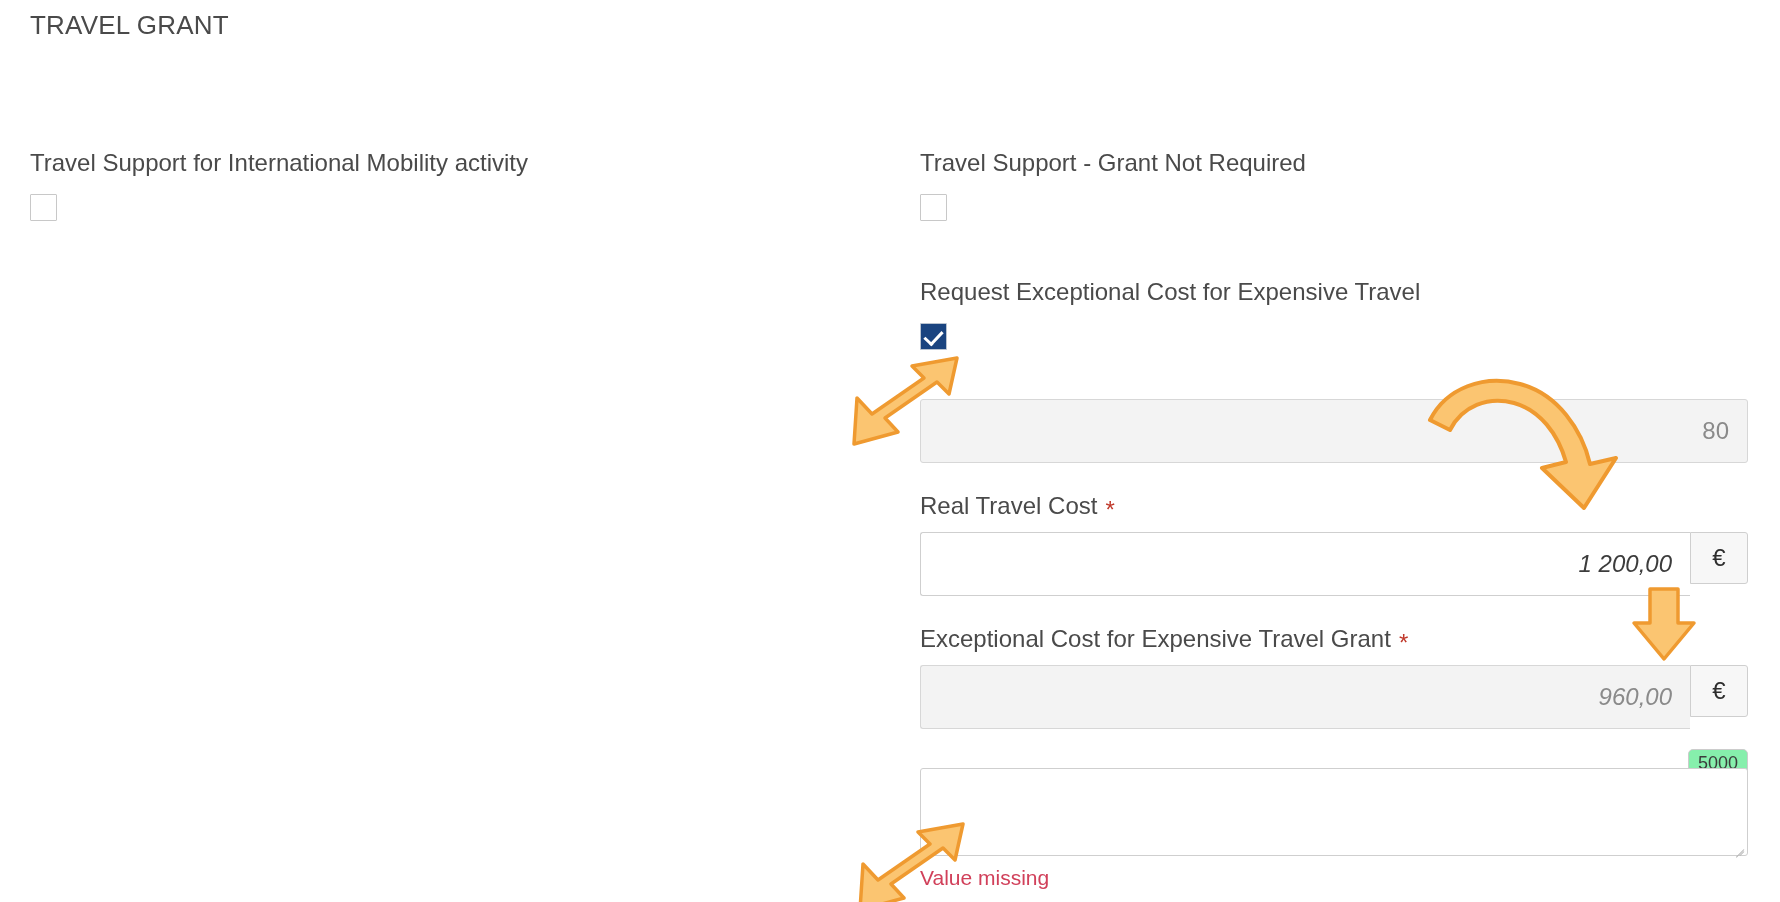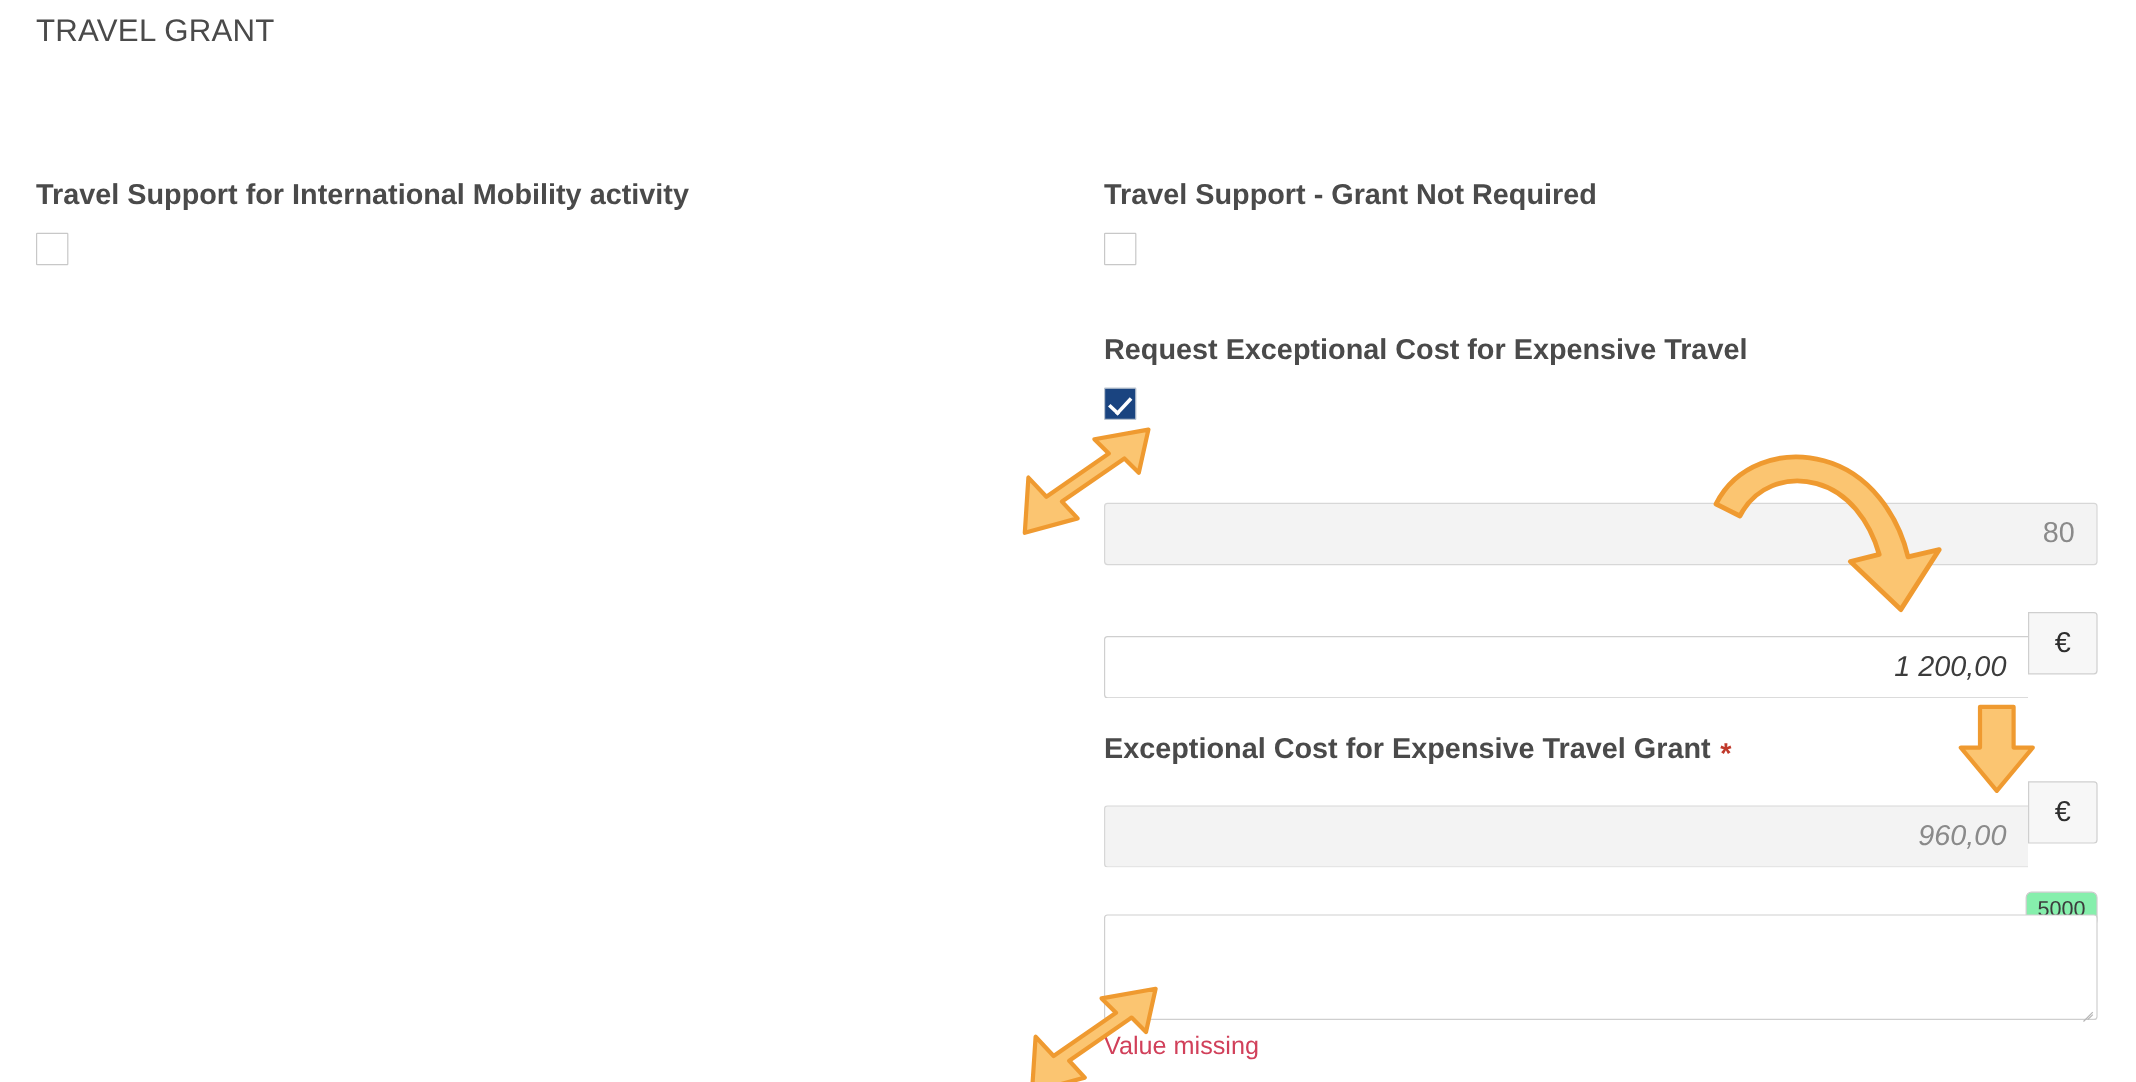--- a/index.html
+++ b/index.html
@@ -47,21 +47,21 @@
   }
 
   
   .field {
     margin-bottom: 0;
   }
   .field-label {
     font-size: 24px;
     color: #4a4a4a;
     line-height: 1.25;
-    font-weight: 700;
+    font-weight: 400;
     white-space: nowrap;
   }
   .req-star {
     color: #c0392b;
     font-size: 24px;
     margin-left: 8px;
     position: relative;
     top: 4px;
   }
 
@@ -98,32 +98,31 @@
 
   
   .input-wrap {
     display: flex;
     margin-top: 11px;
     width: 828px;
     box-sizing: border-box;
   }
   .input-box {
     flex: 1 1 auto;
-    height: 52px;
+    height: 64px;
     border: 1px solid #cfcfcf;
     background: #ffffff;
     box-sizing: border-box;
     display: flex;
     align-items: center;
     justify-content: flex-end;
     padding: 0 18px;
     font-size: 24px;
     color: #3c3c3c;
     border-radius: 3px;
-    margin-top: 20px;
   }
   .input-box.readonly {
     background: #f3f3f3;
     color: #8a8a8a;
     border-color: #d7d7d7;
   }
   .input-box.with-suffix {
     border-top-right-radius: 0;
     border-bottom-right-radius: 0;
     border-right: none;
@@ -258,20 +257,23 @@
 
     <div class="field">
       <div class="input-wrap">
         <div class="input-box readonly">80</div>
       </div>
     </div>
 
     <div class="gap-sm"></div>
 
     <div class="field">
+      <div class="field-label">
+        <span>Real Travel Cost</span><span class="req-star">*</span>
+      </div>
       <div class="input-wrap">
         <div class="input-box with-suffix">1 200,00</div>
         <div class="input-suffix">€</div>
       </div>
     </div>
 
     <div class="gap-sm"></div>
 
     <div class="field">
       <div class="field-label">

